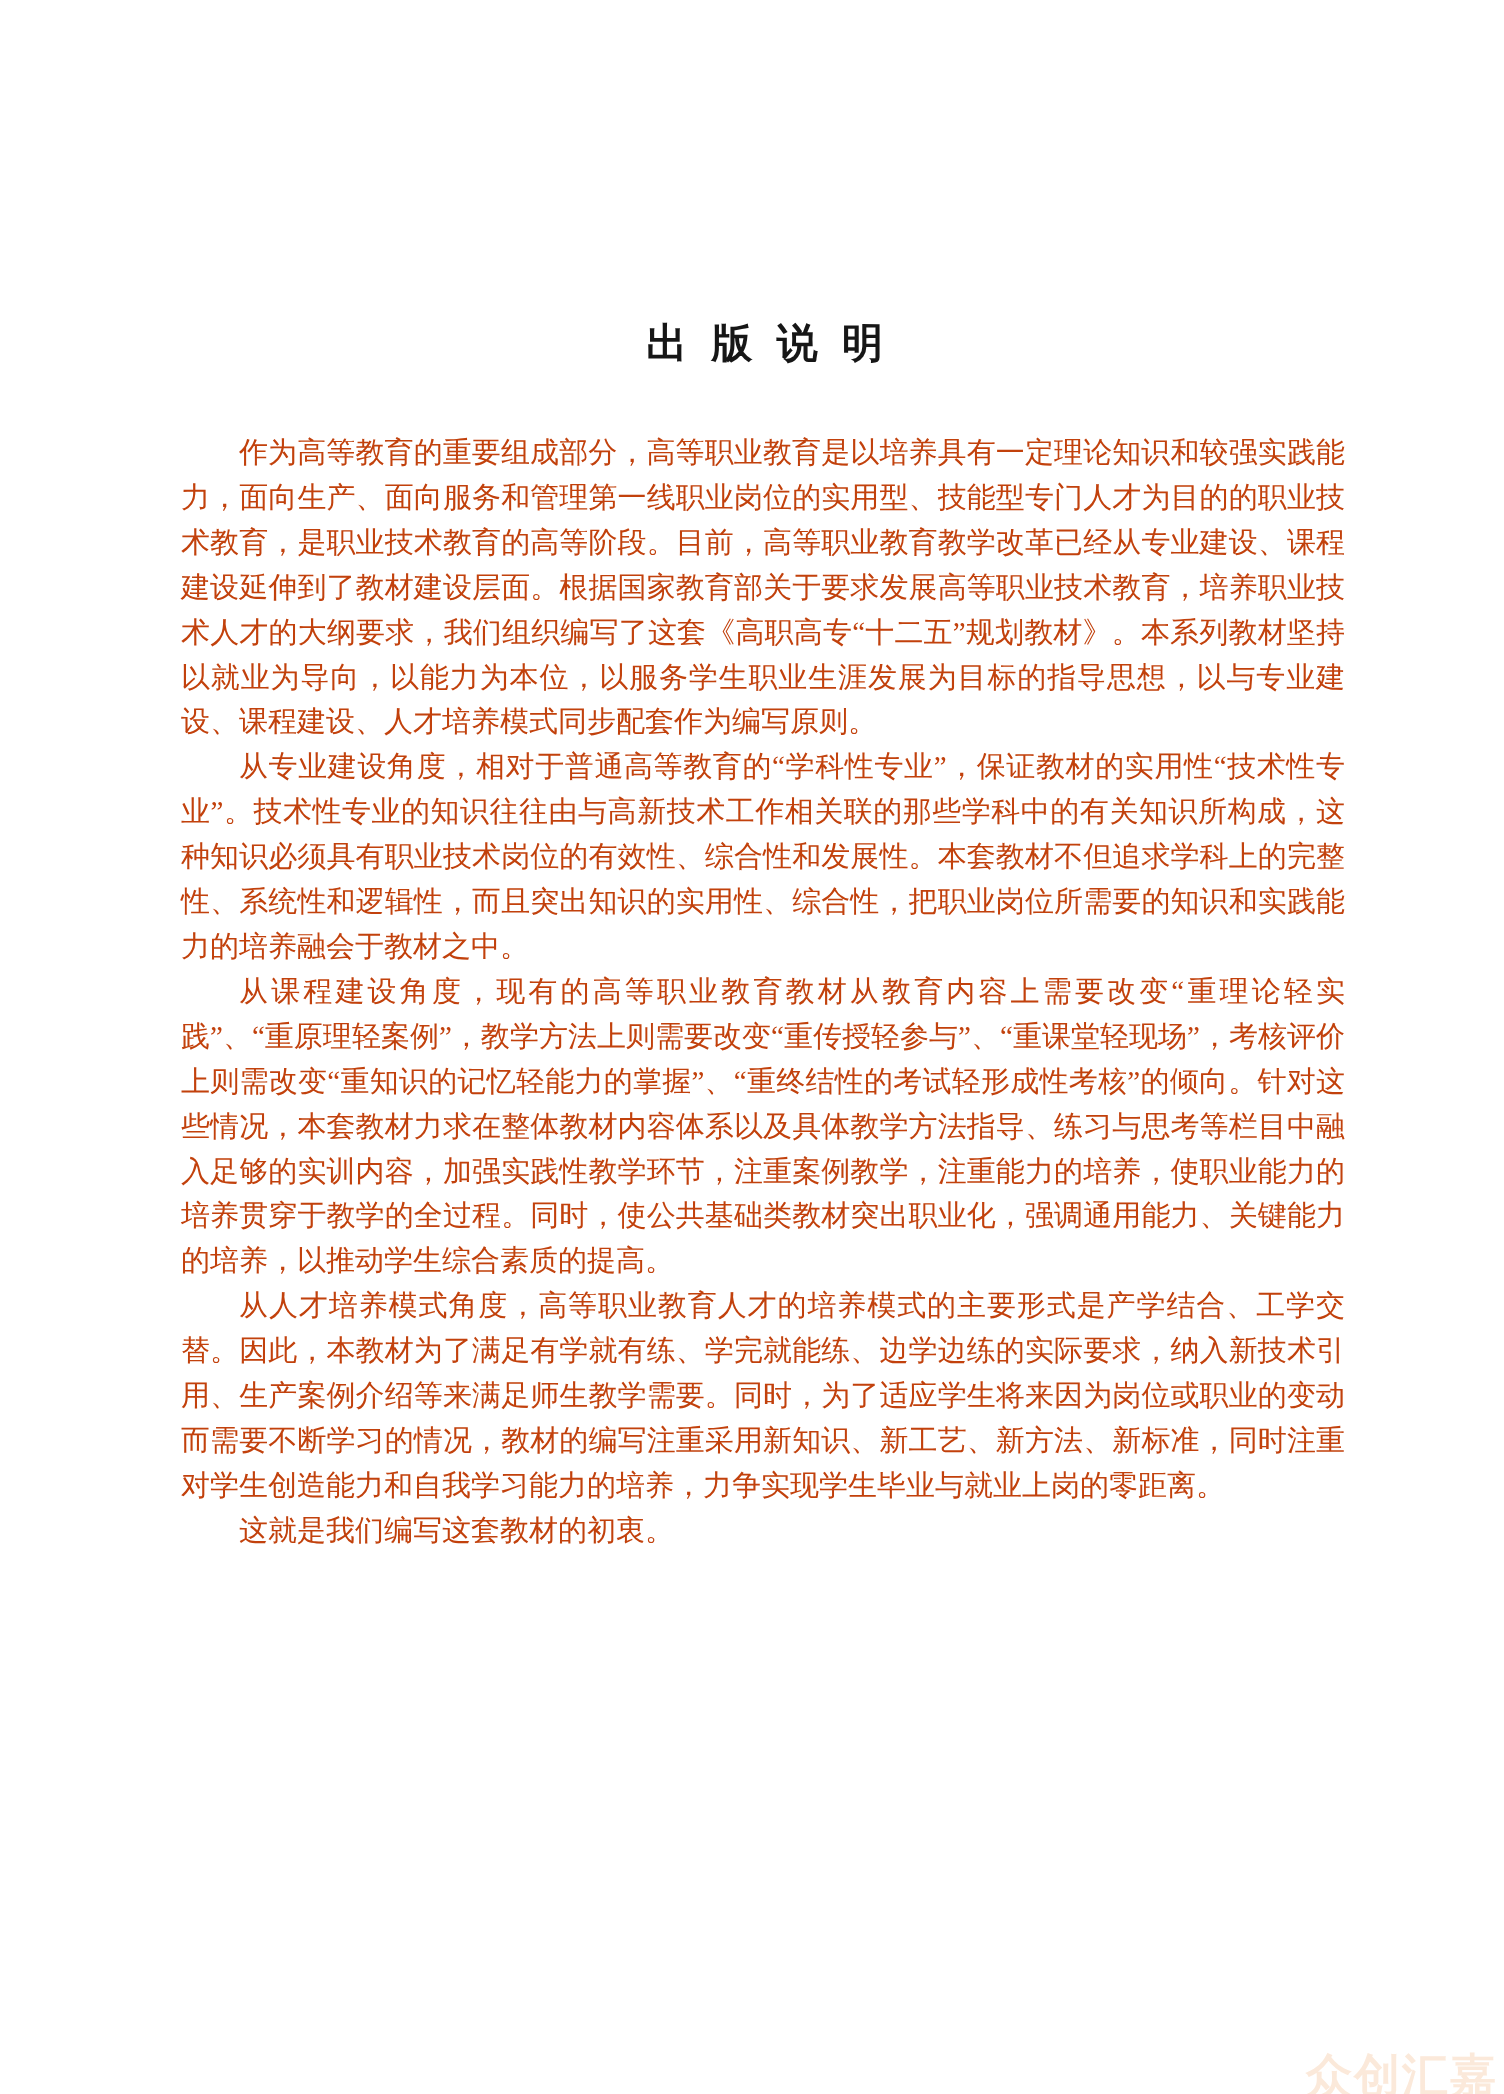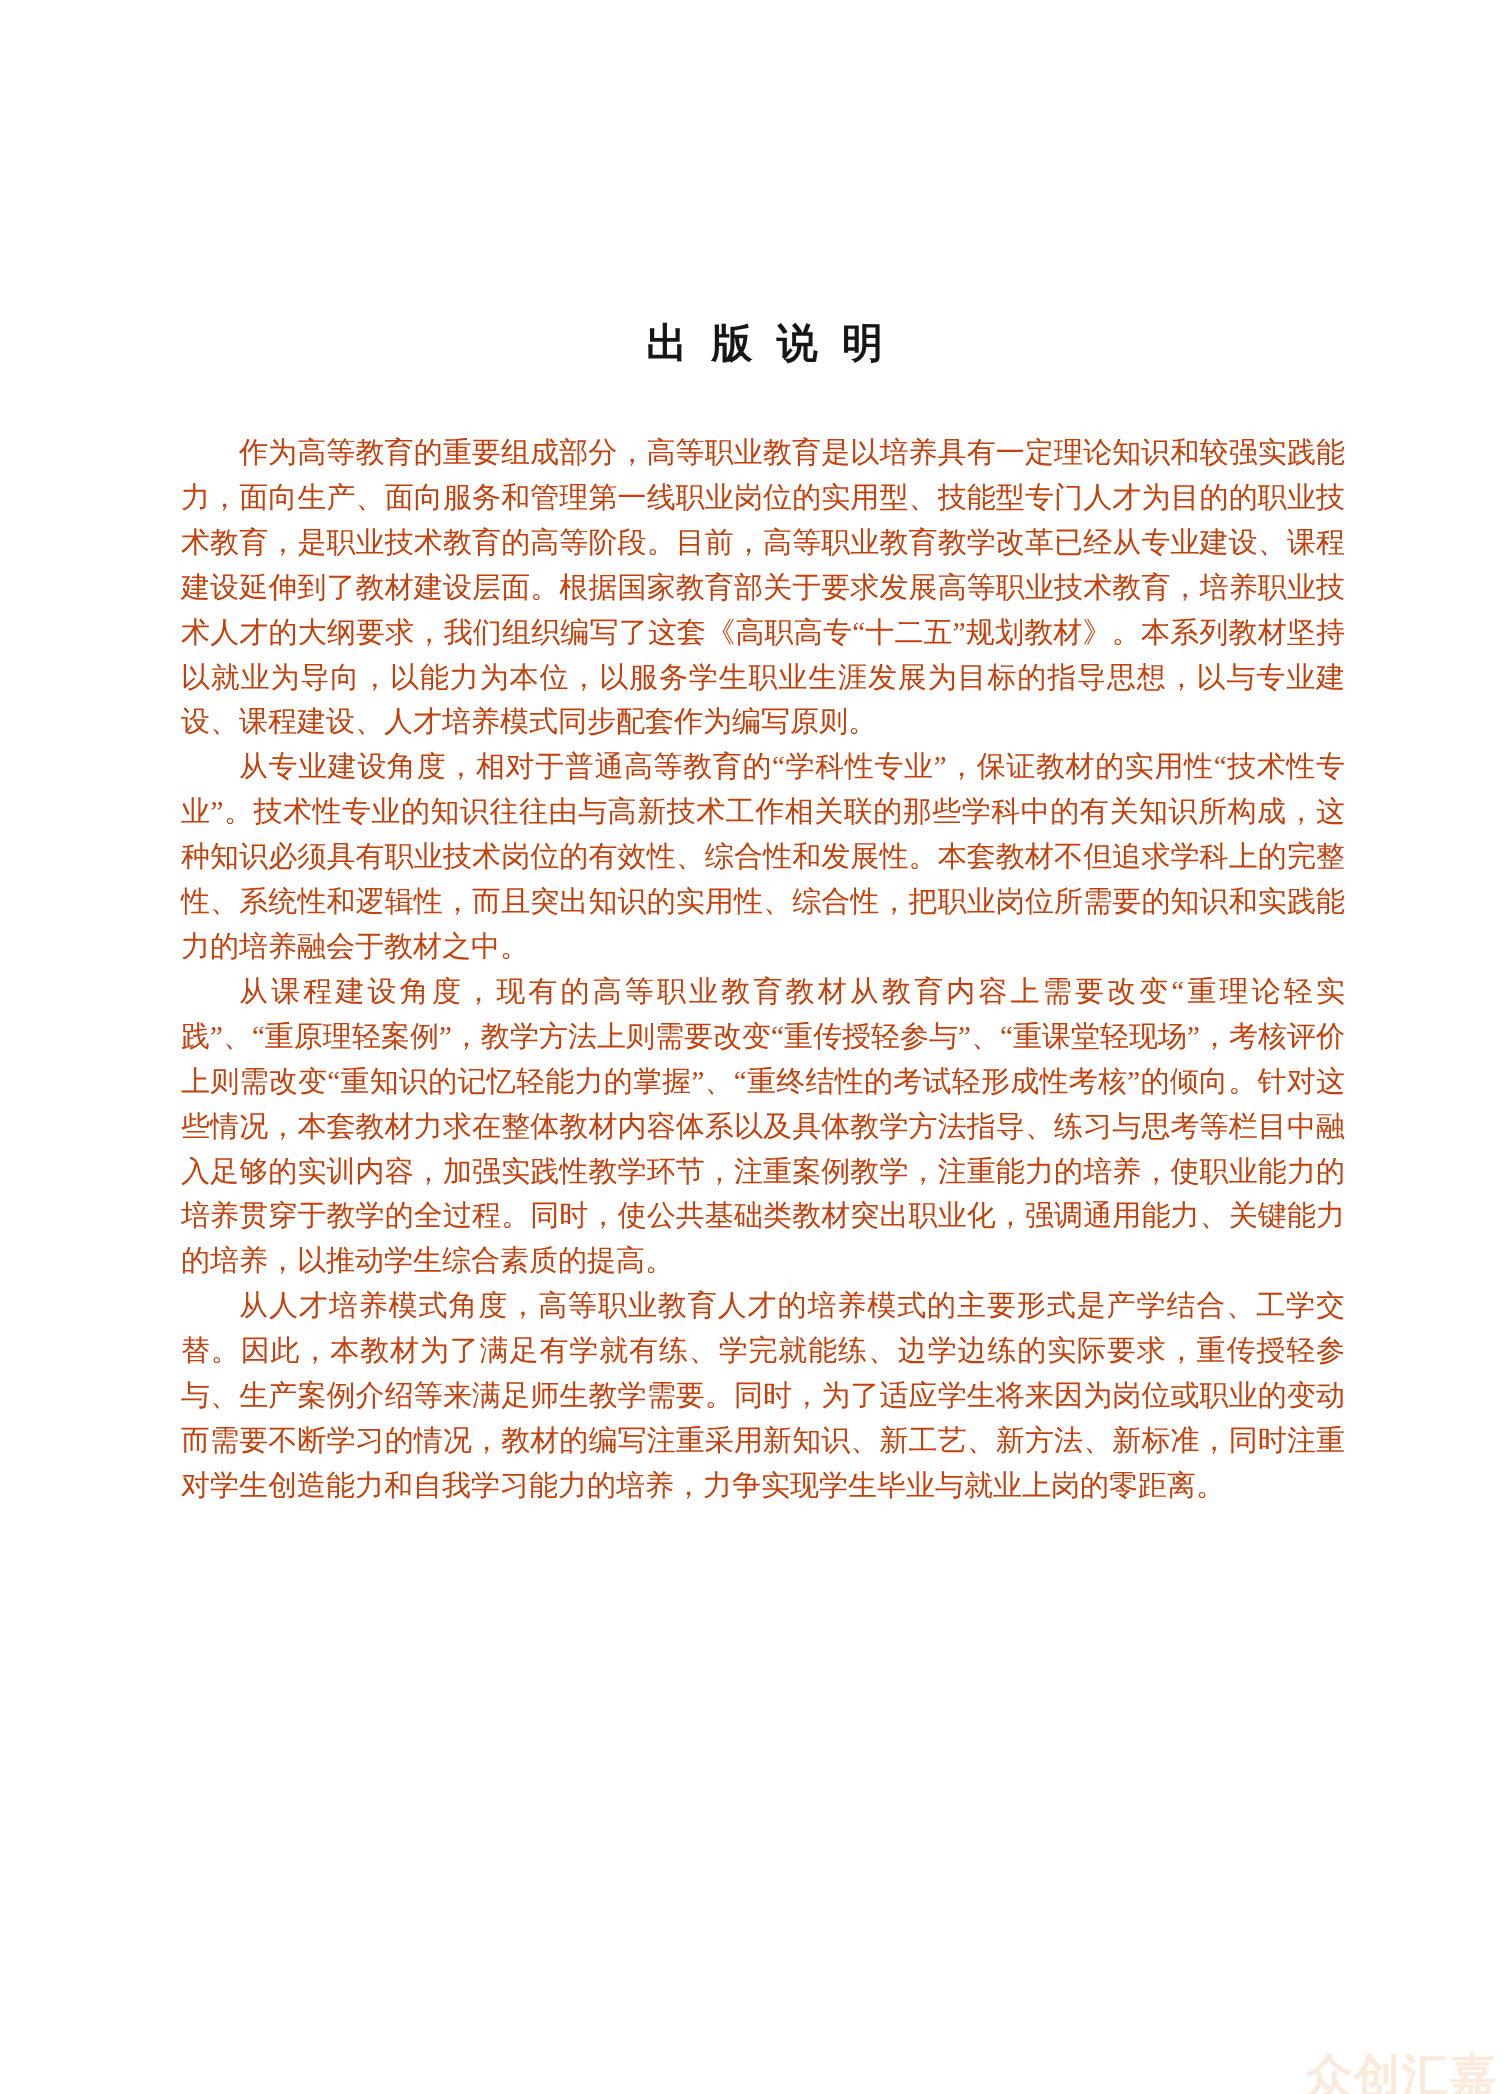--- a/index.html
+++ b/index.html
@@ -60,18 +60,19 @@
 <body>
 
 <div class="page">
 
   <h1 class="doc-title">出 版 说 明</h1>
 
   <div class="doc-body">
     <p>作为高等教育的重要组成部分，高等职业教育是以培养具有一定理论知识和较强实践能力，面向生产、面向服务和管理第一线职业岗位的实用型、技能型专门人才为目的的职业技术教育，是职业技术教育的高等阶段。目前，高等职业教育教学改革已经从专业建设、课程建设延伸到了教材建设层面。根据国家教育部关于要求发展高等职业技术教育，培养职业技术人才的大纲要求，我们组织编写了这套《高职高专“十二五”规划教材》。本系列教材坚持以就业为导向，以能力为本位，以服务学生职业生涯发展为目标的指导思想，以与专业建设、课程建设、人才培养模式同步配套作为编写原则。</p>
     <p>从专业建设角度，相对于普通高等教育的“学科性专业”，保证教材的实用性“技术性专业”。技术性专业的知识往往由与高新技术工作相关联的那些学科中的有关知识所构成，这种知识必须具有职业技术岗位的有效性、综合性和发展性。本套教材不但追求学科上的完整性、系统性和逻辑性，而且突出知识的实用性、综合性，把职业岗位所需要的知识和实践能力的培养融会于教材之中。</p>
     <p>从课程建设角度，现有的高等职业教育教材从教育内容上需要改变“重理论轻实践”、“重原理轻案例”，教学方法上则需要改变“重传授轻参与”、“重课堂轻现场”，考核评价上则需改变“重知识的记忆轻能力的掌握”、“重终结性的考试轻形成性考核”的倾向。针对这些情况，本套教材力求在整体教材内容体系以及具体教学方法指导、练习与思考等栏目中融入足够的实训内容，加强实践性教学环节，注重案例教学，注重能力的培养，使职业能力的培养贯穿于教学的全过程。同时，使公共基础类教材突出职业化，强调通用能力、关键能力的培养，以推动学生综合素质的提高。</p>
-    <p>从人才培养模式角度，高等职业教育人才的培养模式的主要形式是产学结合、工学交替。因此，本教材为了满足有学就有练、学完就能练、边学边练的实际要求，重传授轻参与、生产案例介绍等来满足师生教学需要。同时，为了适应学生将来因为岗位或职业的变动而需要不断学习的情况，教材的编写注重采用新知识、新工艺、新方法、新标准，同时注重对学生创造能力和自我学习能力的培养，力争实现学生毕业与就业上岗的零距离。</p>
+    <p>从人才培养模式角度，高等职业教育人才的培养模式的主要形式是产学结合、工学交替。因此，本教材为了满足有学就有练、学完就能练、边学边练的实际要求，纳入新技术引用、生产案例介绍等来满足师生教学需要。同时，为了适应学生将来因为岗位或职业的变动而需要不断学习的情况，教材的编写注重采用新知识、新工艺、新方法、新标准，同时注重对学生创造能力和自我学习能力的培养，力争实现学生毕业与就业上岗的零距离。</p>
+    <p>这就是我们编写这套教材的初衷。</p>
   </div>
 
   <div class="watermark">众创汇嘉</div>
 
 </div>
 
 </body></html>

